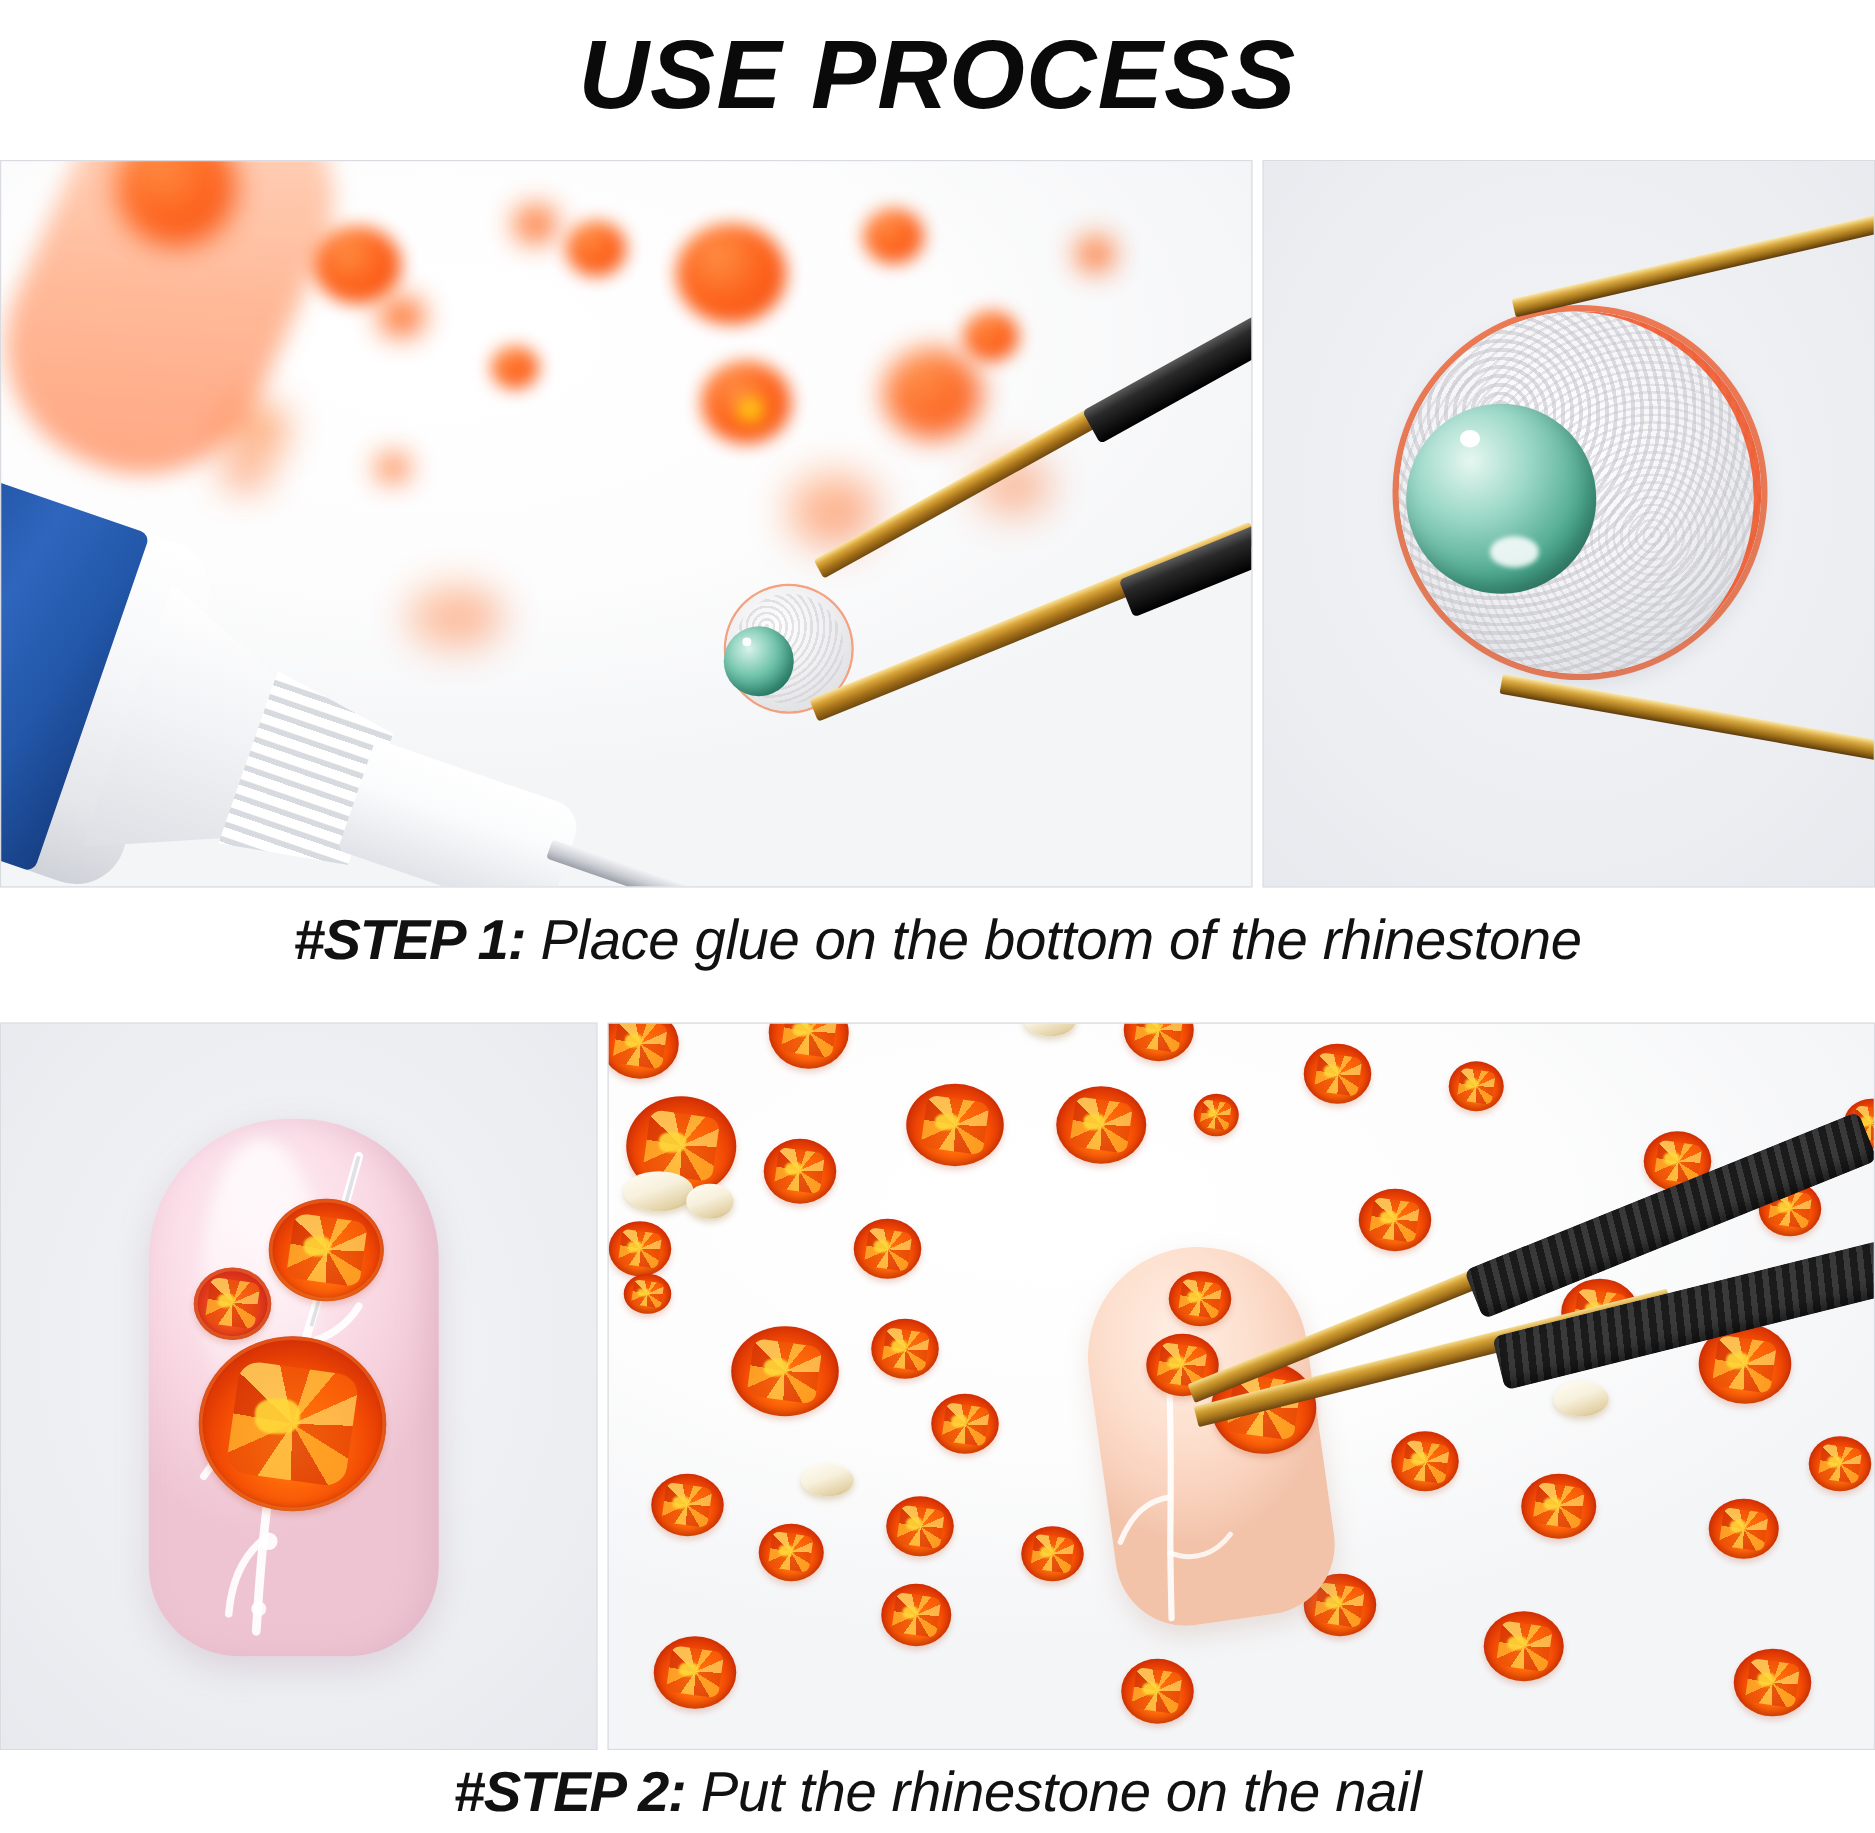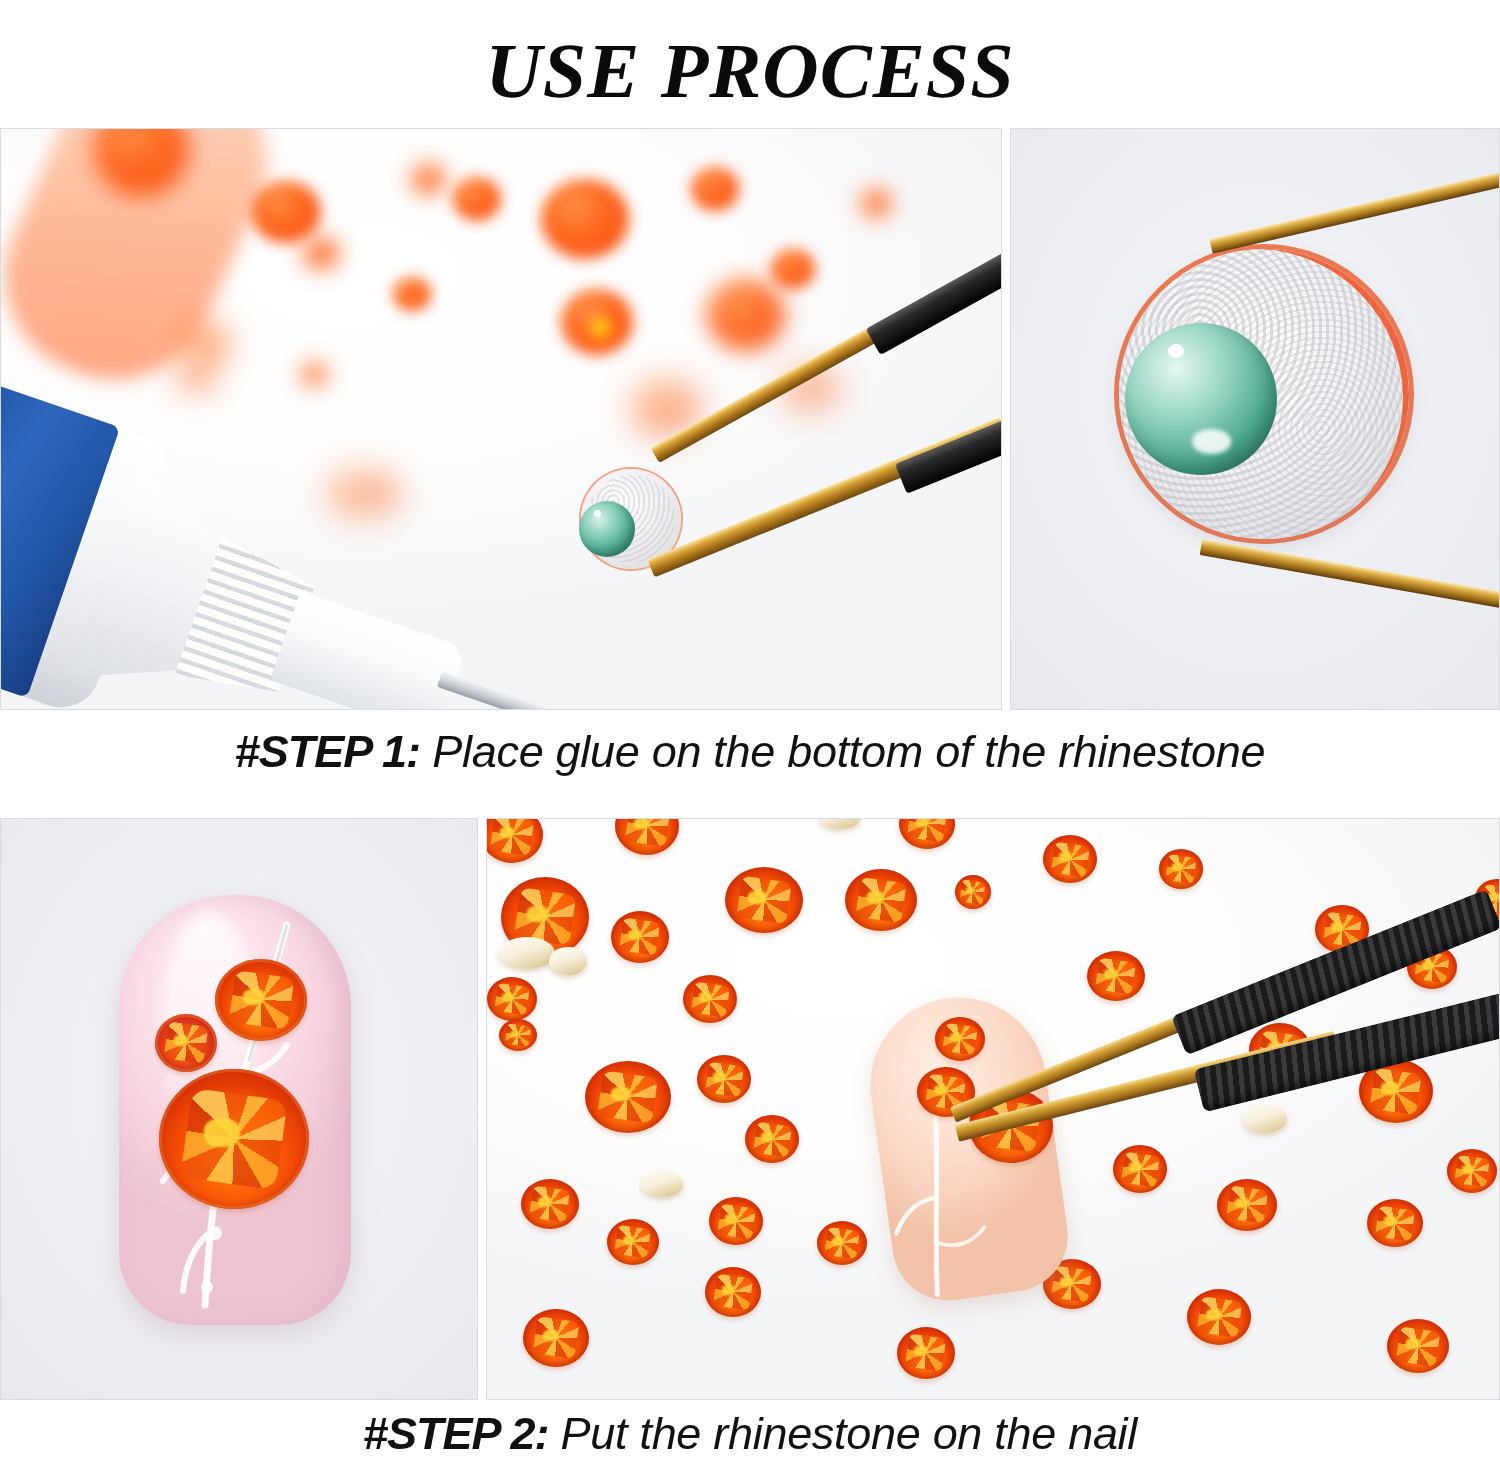--- a/index.html
+++ b/index.html
@@ -12,28 +12,28 @@
     width: 1500px;
     height: 1466px;
     font-family: "Liberation Sans", sans-serif;
     overflow: hidden;
     position: relative;
   }
 
   
   .page-title {
     position: absolute;
-    top: 12px;
+    top: 0;
     left: 0;
     width: 1500px;
     height: 118px;
     display: flex;
     align-items: center;
     justify-content: center;
-    font-family: Liberation Serif, serif;
+    font-family: Liberation Sans, sans-serif;
     font-weight: bold;
     font-style: italic;
     font-size: 78px;
     letter-spacing: 1px;
     color: #0a0a0a;
     white-space: nowrap;
     text-rendering: geometricPrecision;
   }
 
   

